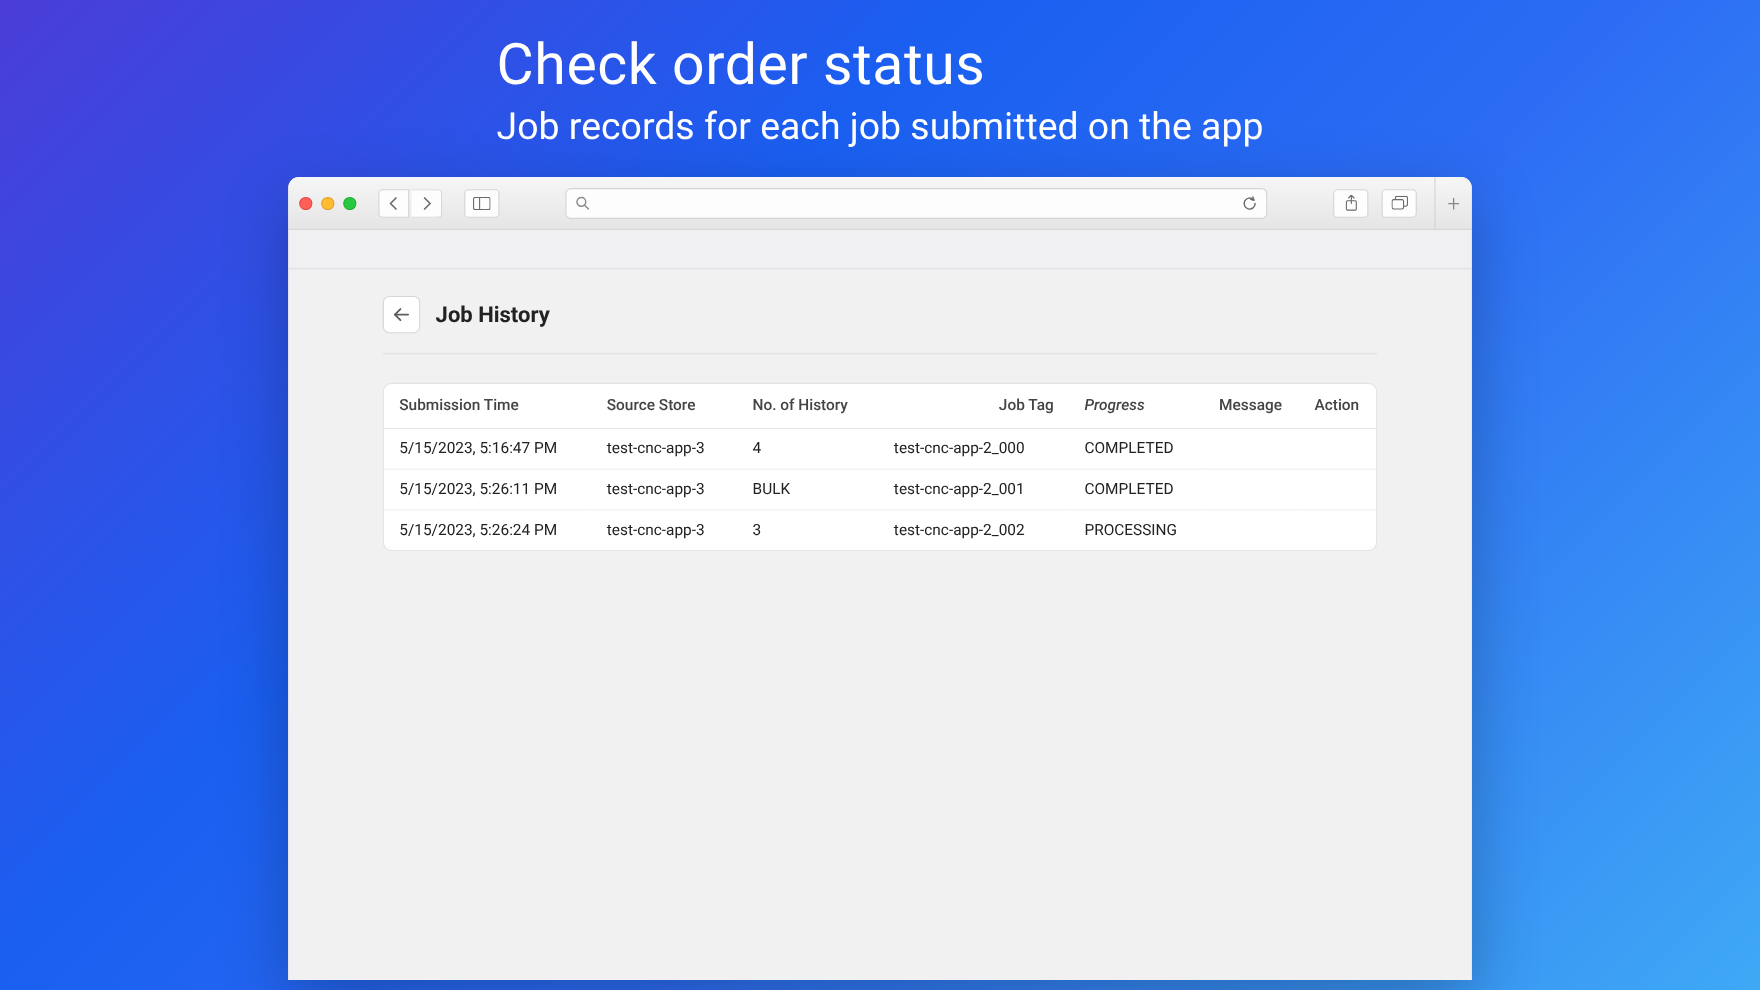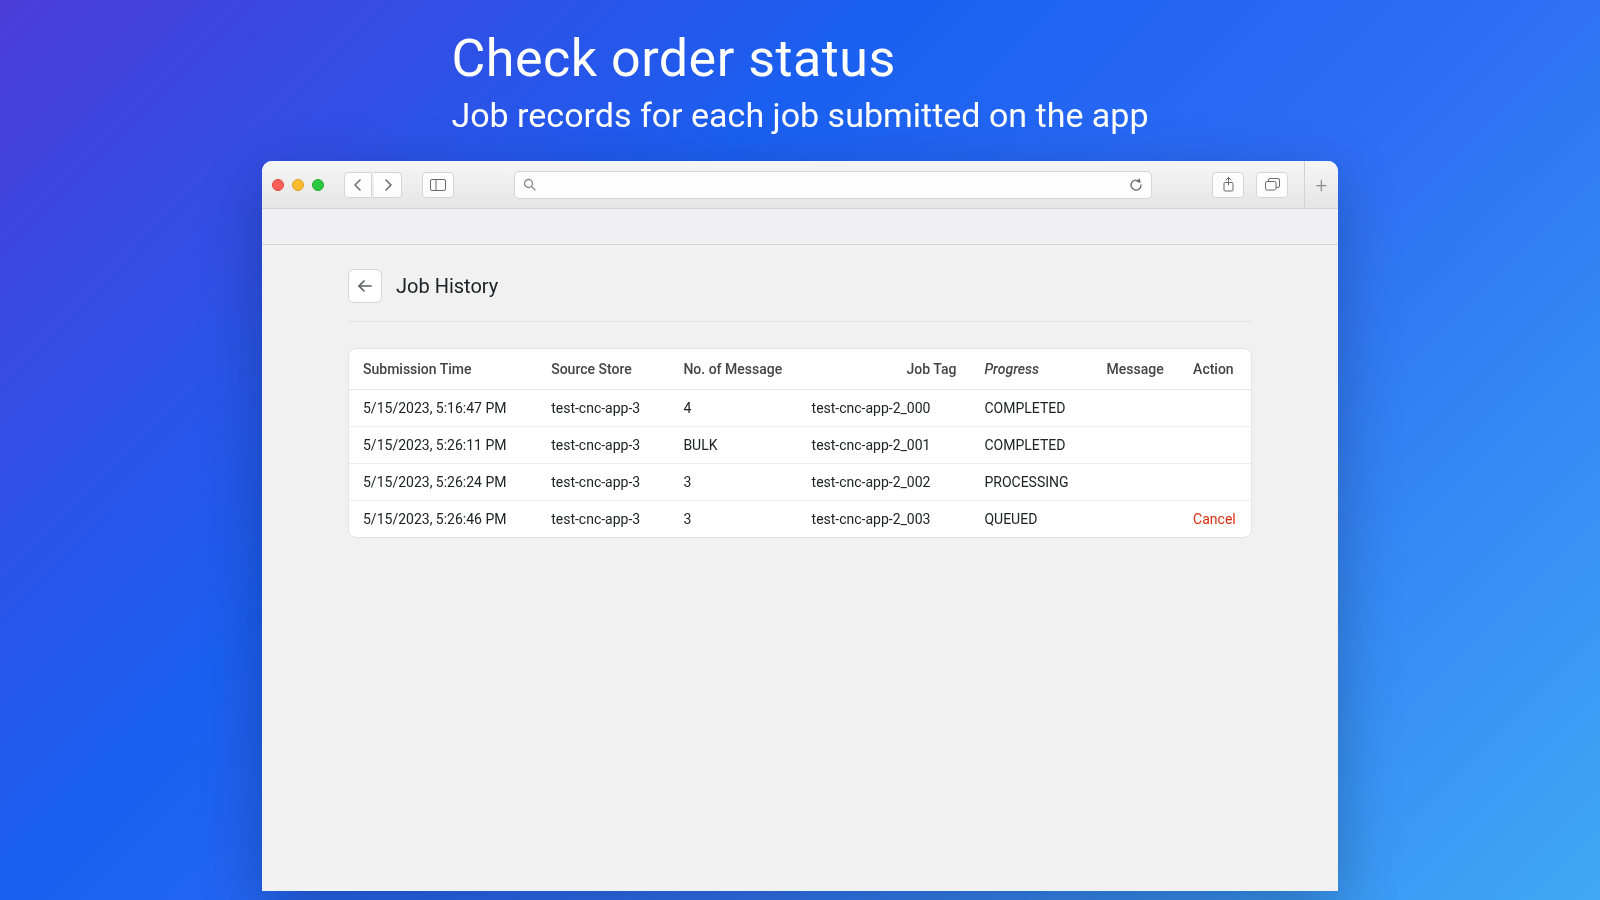--- a/index.html
+++ b/index.html
@@ -182,21 +182,21 @@
       background: #fff;
       border: 1px solid #d6d6d8;
       border-radius: 6px;
       display: flex;
       align-items: center;
       justify-content: center;
     }
 
     .page-title {
       font-size: 20px;
-      font-weight: 400;
+      font-weight: 700;
       color: #202223;
     }
 
     .table-card {
       background: #fff;
       border: 1px solid #e1e3e5;
       border-radius: 8px;
       overflow: hidden;
     }
 
@@ -341,21 +341,21 @@
       </div>
       <h1 class="page-title">Job History</h1>
     </div>
 
     <div class="table-card">
       <table>
         <thead>
           <tr>
             <th class="col-submission">Submission Time</th>
             <th class="col-source">Source Store</th>
-            <th class="col-products">No. of Message</th>
+            <th class="col-products">No. of History</th>
             <th class="col-tag">Job Tag</th>
             <th class="col-progress">Progress</th>
             <th class="col-message">Message</th>
             <th class="col-action">Action</th>
           </tr>
         </thead>
         <tbody id="job-rows">
         <tr>
               <td>5/15/2023, 5:16:47 PM</td>
               <td>test-cnc-app-3</td>
@@ -376,28 +376,19 @@
             </tr>
             <tr>
               <td>5/15/2023, 5:26:24 PM</td>
               <td>test-cnc-app-3</td>
               <td>3</td>
               <td>test-cnc-app-2_002</td>
               <td>PROCESSING</td>
               <td></td>
               <td></td>
             </tr>
-            <tr>
-              <td>5/15/2023, 5:26:46 PM</td>
-              <td>test-cnc-app-3</td>
-              <td>3</td>
-              <td>test-cnc-app-2_003</td>
-              <td>QUEUED</td>
-              <td></td>
-              <td><span class="action-link">Cancel</span></td>
-            </tr>
           </tbody>
       </table>
     </div>
 
   </div>
 
 </div>
 
 </body></html>

